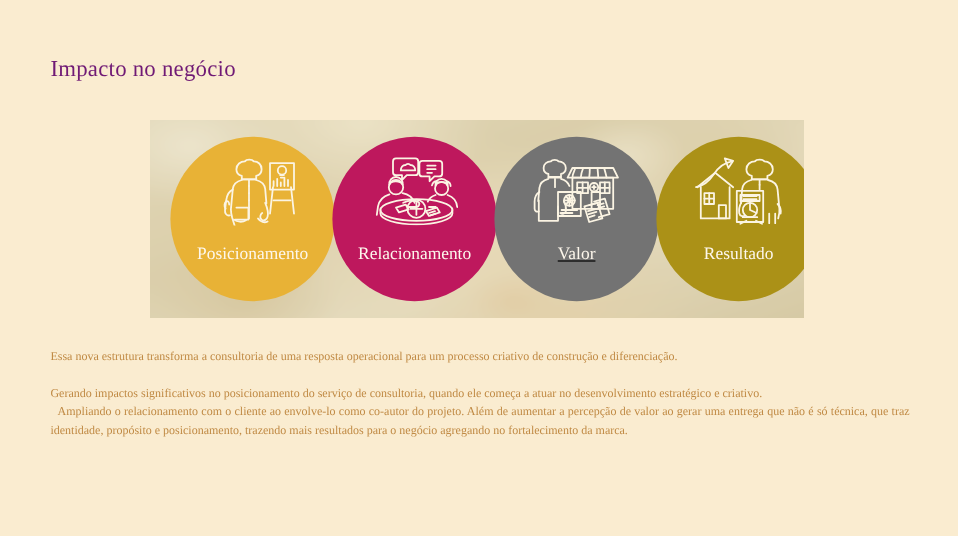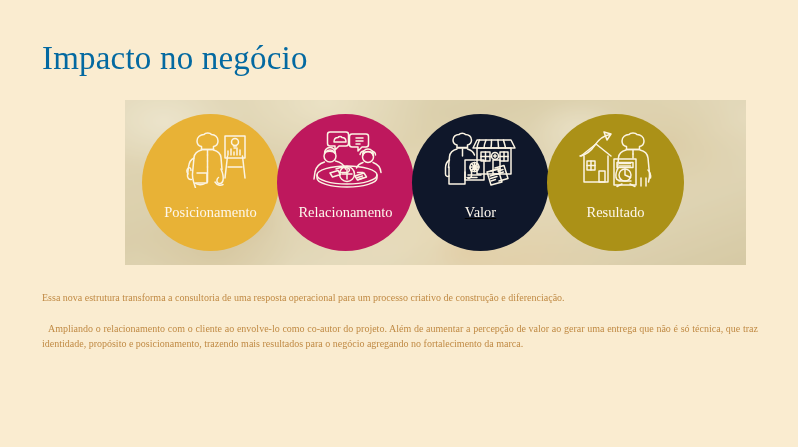--- a/index.html
+++ b/index.html
@@ -19,33 +19,33 @@
     position: absolute;
     inset: 0;
     background: #faecd0;
   }
 
   
   #page-title {
     position: absolute;
     left: 42px;
     top: 42px;
-    font-size: 33px;
+    font-size: 19px;
     line-height: 32px;
-    color: #0369a1;
+    color: #701a75;
     letter-spacing: 0.2px;
     white-space: nowrap;
   }
 
   
   #visual-panel {
     position: absolute;
     left: 125px;
     top: 100px;
-    width: 621px;
+    width: 545px;
     height: 165px;
     overflow: hidden;
     background: #d9cdaa;
   }
   #panel-photo {
     position: absolute;
     inset: -12px;
     background:
       radial-gradient(ellipse 120px 70px at 8% 18%, rgba(255,252,240,0.55), rgba(255,252,240,0) 70%),
       radial-gradient(ellipse 150px 90px at 33% 8%, rgba(246,238,214,0.75), rgba(246,238,214,0) 72%),
@@ -98,21 +98,21 @@
   .circle .circle-label {
     margin-top: 14px;
     color: #fdf7ec;
     font-size: 14.5px;
     line-height: 17px;
     white-space: nowrap;
     text-align: center;
   }
   #circle-posicionamento { left: 17px;  background: #e8b236; }
   #circle-relacionamento { left: 152px; background: #be185d; }
-  #circle-valor          { left: 287px; background: #0f172a; text-decoration: underline; }
+  #circle-valor          { left: 287px; background: #737373; text-decoration: underline; }
   #circle-resultado      { left: 422px; background: #ab9117; }
 
   .line-icon { display: block; }
   .line-icon * {
     stroke: #fbf4e3;
     stroke-width: 1.5;
     stroke-linecap: round;
     stroke-linejoin: round;
     fill: none;
   }
@@ -265,16 +265,17 @@
           </svg>
         </div>
         <div class="circle-label">Resultado</div>
       </div>
 
     </div>
   </div>
 
   <div id="body-copy">
     <p id="para-1">Essa nova estrutura transforma a consultoria de uma resposta operacional para um processo criativo de construção e diferenciação.</p>
+    <p id="para-2">Gerando impactos significativos no posicionamento do serviço de consultoria, quando ele começa a atuar no desenvolvimento estratégico e criativo.</p>
     <p id="para-3">Ampliando o relacionamento com o cliente ao envolve-lo como co-autor do projeto.  Além de aumentar a percepção de valor ao gerar uma entrega que não é só técnica, que traz identidade, propósito e posicionamento, trazendo mais resultados para o negócio agregando no fortalecimento da marca.</p>
   </div>
 
 </div>
 
 </body></html>

